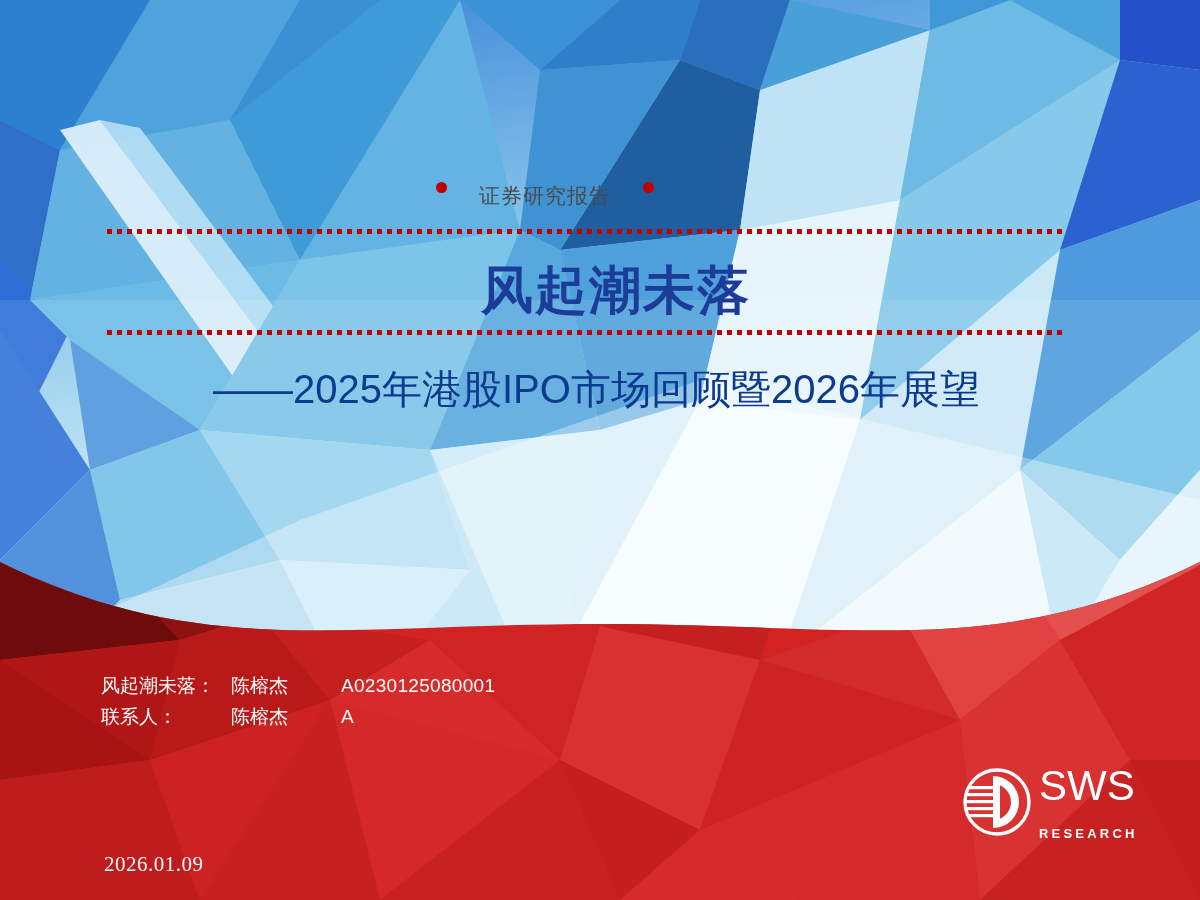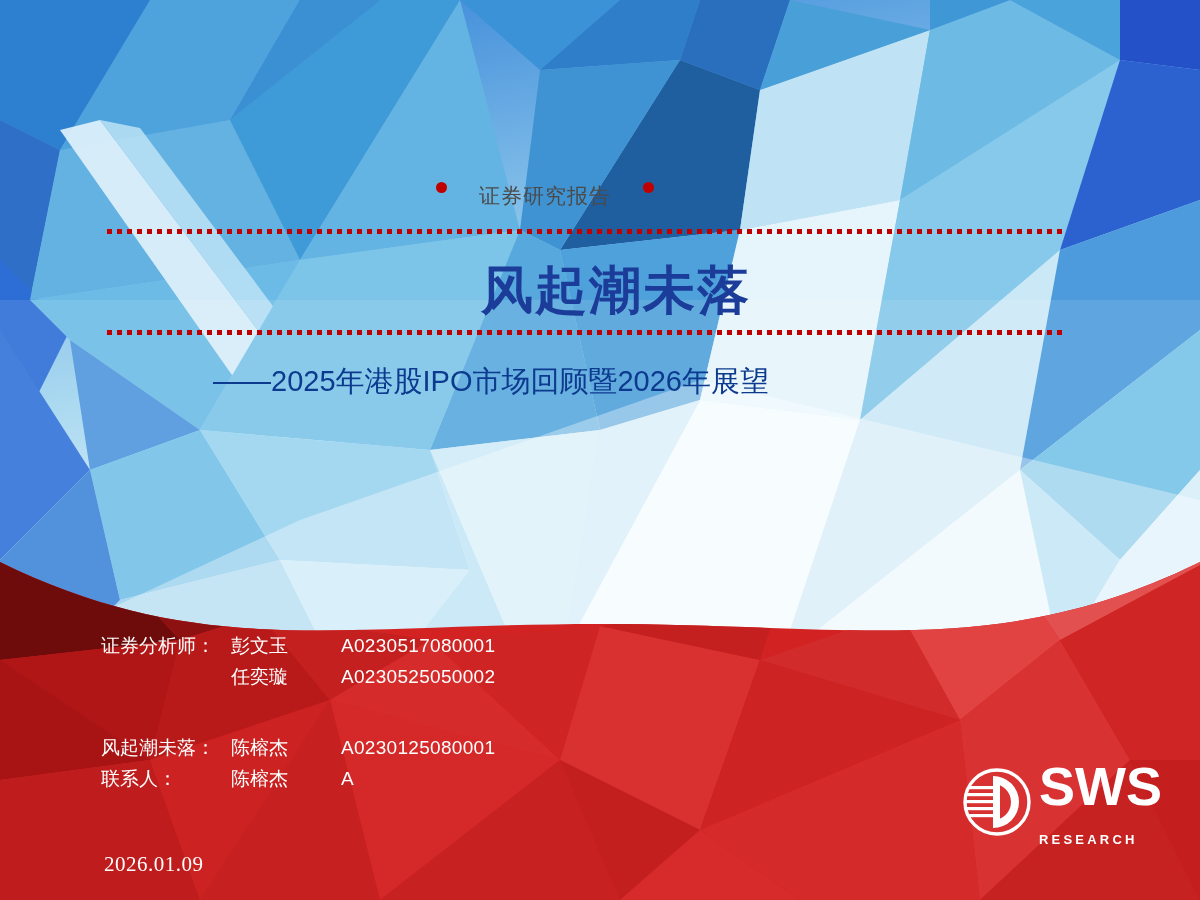--- a/index.html
+++ b/index.html
@@ -80,21 +80,21 @@
     font-weight: bold;
     letter-spacing: 2px;
     color: #1b3d99;
     z-index: 6;
     line-height: 64px;
   }
   .sub-title {
     position: absolute;
     left: 213px;
     top: 362px;
-    font-size: 29px;
+    font-size: 40px;
     font-weight: 500;
     letter-spacing: 0px;
     color: #0c3a8e;
     z-index: 6;
     white-space: nowrap;
   }
 
   
   .band {
     position: absolute;
@@ -160,22 +160,22 @@
   }
   .logo-mark { flex: 0 0 auto; }
   .logo-words {
     margin-left: 8px;
     display: flex;
     flex-direction: column;
     align-items: flex-start;
     line-height: 1;
   }
   .logo-sws {
-    font-size: 54px;
-    font-weight: bold;
+    font-size: 42px;
+    font-weight: normal;
     color: #ffffff;
     letter-spacing: 0px;
   }
   .logo-research {
     font-size: 13px;
     font-weight: bold;
     color: #ffffff;
     letter-spacing: 3.2px;
     margin-top: 20px;
   }
@@ -314,30 +314,20 @@
       <polygon points="330,700 430,640 560,760" fill="#db3131" opacity="0.35"></polygon>
       <polygon points="760,660 900,612 960,720" fill="#e04545" opacity="0.25"></polygon>
       <polygon points="200,900 380,900 330,700" fill="#c11d1d" opacity="0.5"></polygon>
       <polygon points="1130,760 1200,760 1200,900" fill="#b81919" opacity="0.5"></polygon>
     </g>
   </svg>
 
   <div class="credits">
 
     <div class="cred-group">
-      <div class="cred-row">
-        <span class="cred-label">证券分析师：</span>
-        <span class="cred-name">彭文玉</span>
-        <span class="cred-code">A0230517080001</span>
-      </div>
-      <div class="cred-row">
-        <span class="cred-label"></span>
-        <span class="cred-name">任奕璇</span>
-        <span class="cred-code">A0230525050002</span>
-      </div>
     </div>
 
     <div class="credits-gap"></div>
 
     <div class="cred-group">
       <div class="cred-row">
         <span class="cred-label">风起潮未落：</span>
         <span class="cred-name">陈榕杰</span>
         <span class="cred-code">A0230125080001</span>
       </div>

